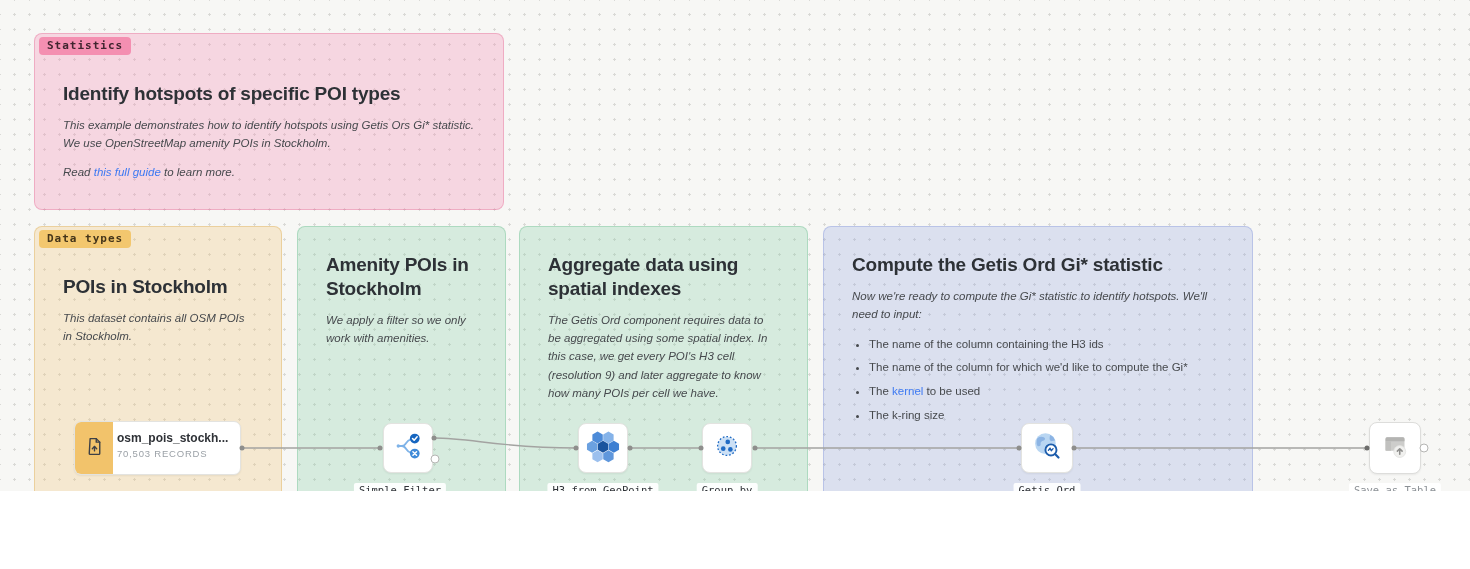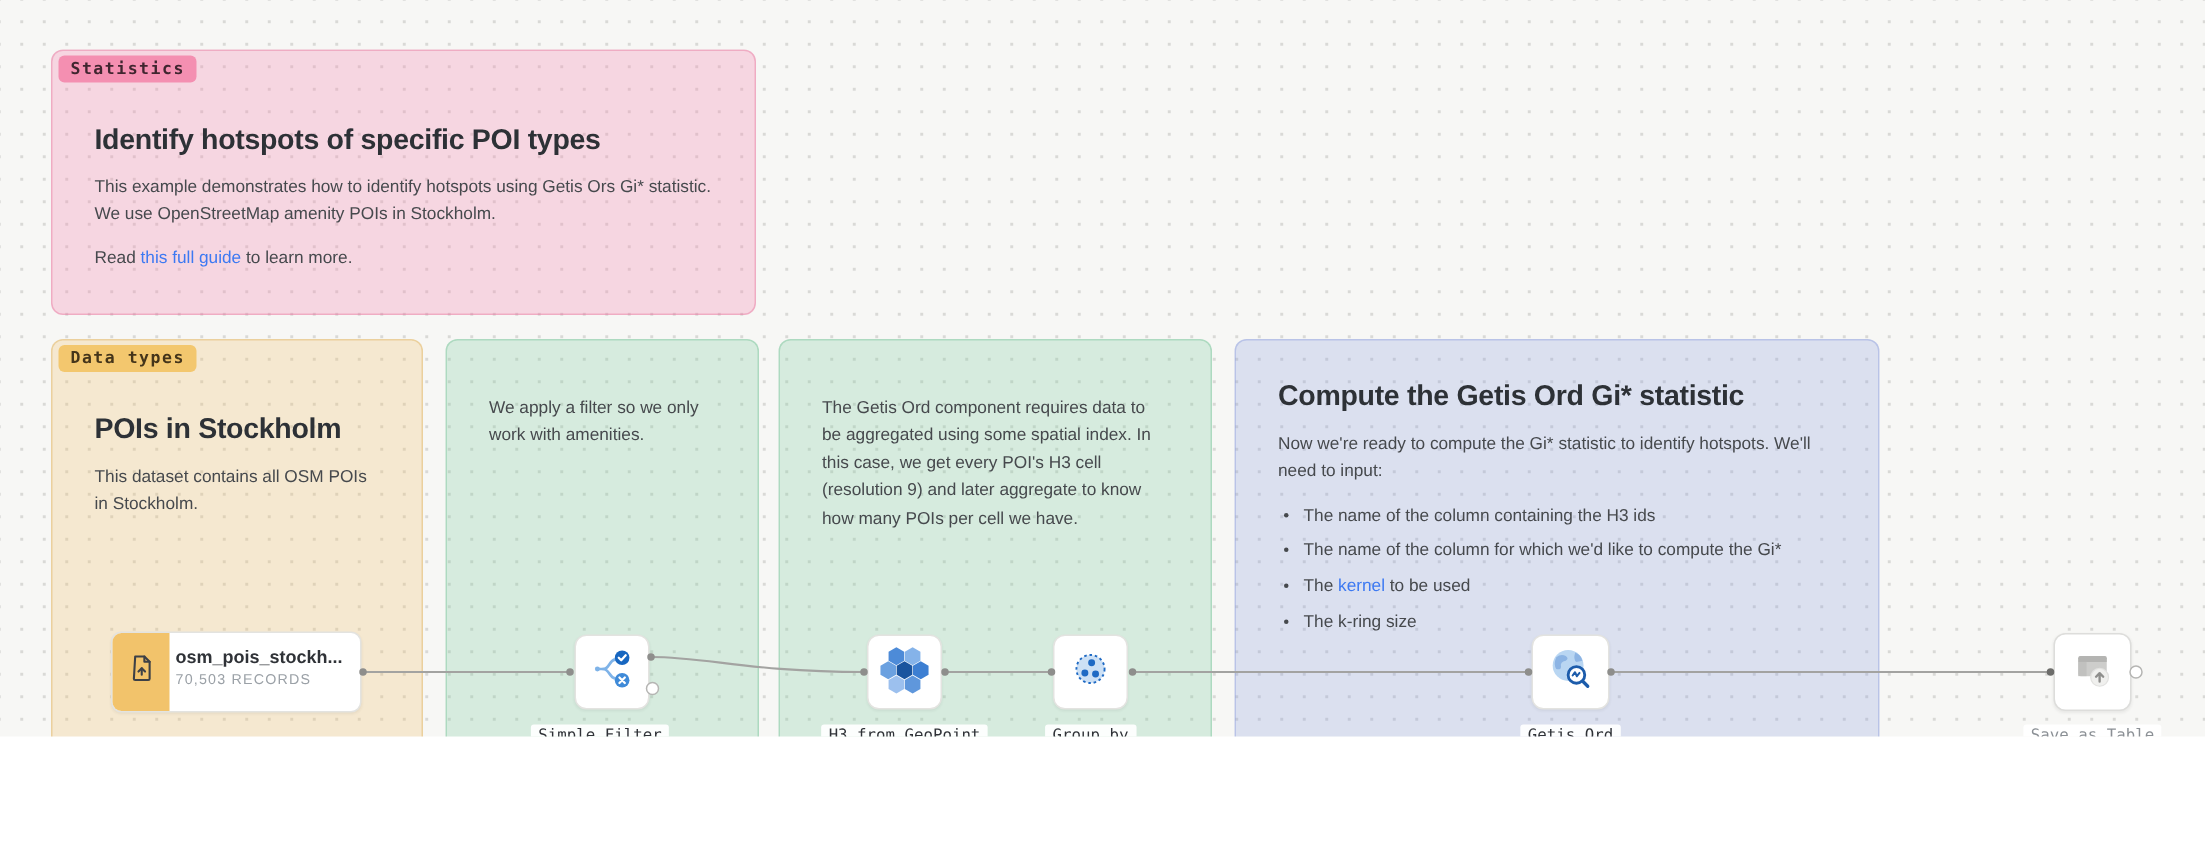--- a/index.html
+++ b/index.html
@@ -25,21 +25,21 @@
     position:absolute; top:3px; left:4px;
     font-family:"DejaVu Sans Mono","Liberation Mono",monospace;
     font-size:11px; font-weight:bold; letter-spacing:1px;
     color:#3a2b33; padding:2px 8px 3px 8px; border-radius:4px; white-space:nowrap;
   }
   .badge-pink   { background:#f48fb1; color:#40252f; }
   .badge-yellow { background:#f3c76e; color:#45351a; }
 
   .note h2 { color:#2d3136; font-size:19px; line-height:1.25; letter-spacing:-0.2px; }
   .note .h-pad { margin-top:22px; }
-  .note p  { color:#46494d; font-size:11.5px; line-height:1.6; margin-top:10px; }
+  .note p  { color:#46494d; font-size:11.5px; line-height:1.6; margin-top:10px;font-style:italic; }
   .note ul { margin-top:12px; padding-left:17px; }
   .note li { color:#46494d; font-size:11.5px; line-height:1.45; margin-bottom:7px; }
   .note a  { color:#3d79f2; text-decoration:none; cursor:pointer; }
 
   
   .edges { position:absolute; left:0; top:0; width:1470px; height:569px; }
   .edges path { stroke:#a3a3a1; stroke-width:1.4; fill:none; }
 
   
   .node {
@@ -88,24 +88,26 @@
     <p><span>Read </span><a>this full guide</a><span> to learn more.</span></p>
   </div>
 
   <div class="note note-yellow" style="left:34px; top:226px; width:248px; height:303px;">
     <span class="note-badge badge-yellow">Data types</span>
     <h2 class="h-pad">POIs in Stockholm</h2>
     <p>This dataset contains all OSM POIs in Stockholm.</p>
   </div>
 
   <div class="note note-green" style="left:297px; top:226px; width:209px; height:303px;">
+    <h2>Amenity POIs in Stockholm</h2>
     <p>We apply a filter so we only work with amenities.</p>
   </div>
 
   <div class="note note-green" style="left:519px; top:226px; width:289px; height:303px;">
+    <h2>Aggregate data using spatial indexes</h2>
     <p>The Getis Ord component requires data to be aggregated using some spatial index. In this case, we get every POI's H3 cell (resolution 9) and later aggregate to know how many POIs per cell we have.</p>
   </div>
 
   <div class="note note-blue" style="left:823px; top:226px; width:430px; height:303px;">
     <h2>Compute the Getis Ord Gi* statistic</h2>
     <p>Now we're ready to compute the Gi* statistic to identify hotspots. We'll need to input:</p>
     <ul>
       <li>The name of the column containing the H3 ids</li>
       <li>The name of the column for which we'd like to compute the Gi*</li>
       <li><span>The </span><a>kernel</a><span> to be used</span></li>

